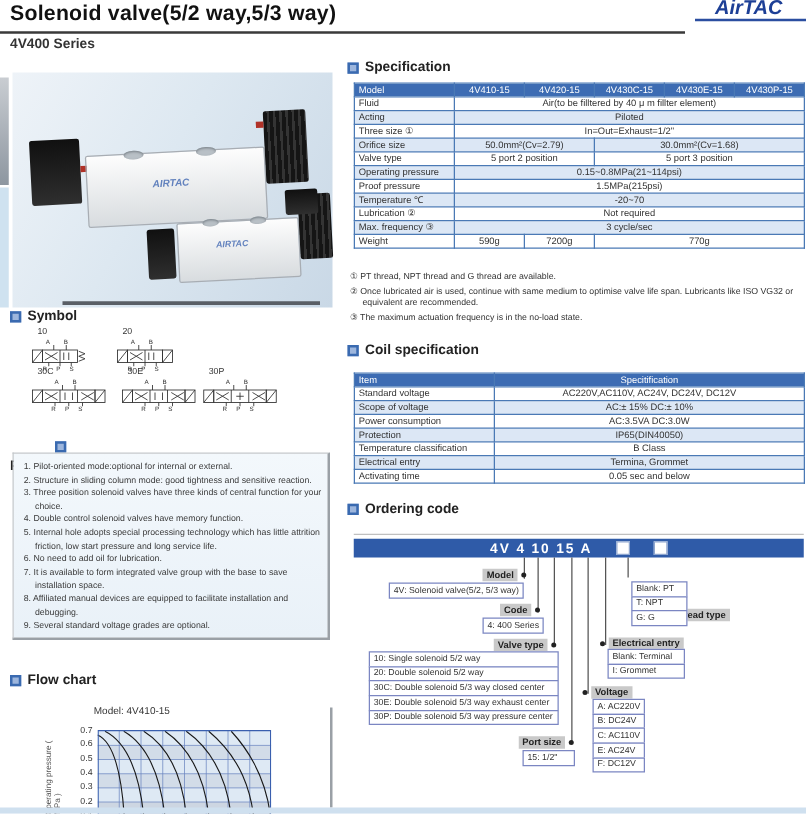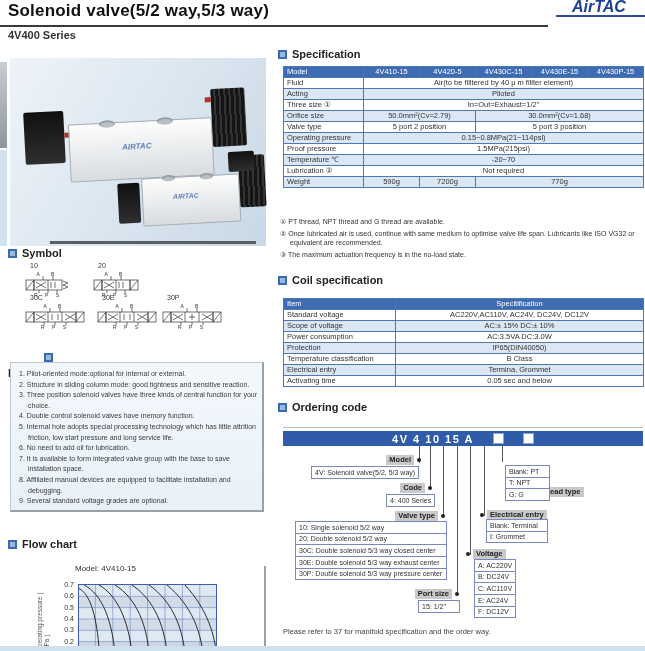--- a/index.html
+++ b/index.html
@@ -283,21 +283,21 @@
         <col style="width:56px">
         <col style="width:56px">
         <col style="width:56px">
         <col style="width:56px">
         <col style="width:56px">
       </colgroup>
     <thead>
       <tr>
         <th class="lbl">Model</th>
         <th>4V410-15</th>
-        <th>4V420-5</th>
+        <th>4V420-15</th>
         <th>4V430C-15</th>
         <th>4V430E-15</th>
         <th>4V430P-15</th>
       </tr>
     </thead>
     <tbody>
       <tr>
           <td class="lbl">Fluid</td>
           <td colspan="5">Air(to be filltered by 40 μ m fillter element)</td>
         </tr>
@@ -327,20 +327,24 @@
           <td class="lbl">Proof pressure</td>
           <td colspan="5">1.5MPa(215psi)</td>
         </tr>
       <tr>
           <td class="lbl">Temperature  ℃</td>
           <td colspan="5">-20~70</td>
         </tr>
       <tr>
           <td class="lbl">Lubrication  ②</td>
           <td colspan="5">Not required</td>
+        </tr>
+      <tr>
+          <td class="lbl">Max. frequency  ③</td>
+          <td colspan="5">3 cycle/sec</td>
         </tr>
       <tr>
           <td class="lbl">Weight</td>
           <td>590g</td>
           <td>7200g</td>
           <td colspan="3">770g</td>
         </tr>
     </tbody>
   </table>
   <div class="abs notes">
@@ -465,16 +469,15 @@
     <div class="oitem">I: Grommet</div>
   </div>
   <div class="olist" style="left:474px;top:560px;width:42px;">
     <div class="oitem">A: AC220V</div>
     <div class="oitem">B: DC24V</div>
     <div class="oitem">C: AC110V</div>
     <div class="oitem">E: AC24V</div>
     <div class="oitem">F: DC12V</div>
   </div>
 
-  <div class="abs ord-note">Please refer to 37 for manifold specification and the order way.</div>
 
   <div class="abs bottom-band"></div>
 </div>
 
 </body></html>

